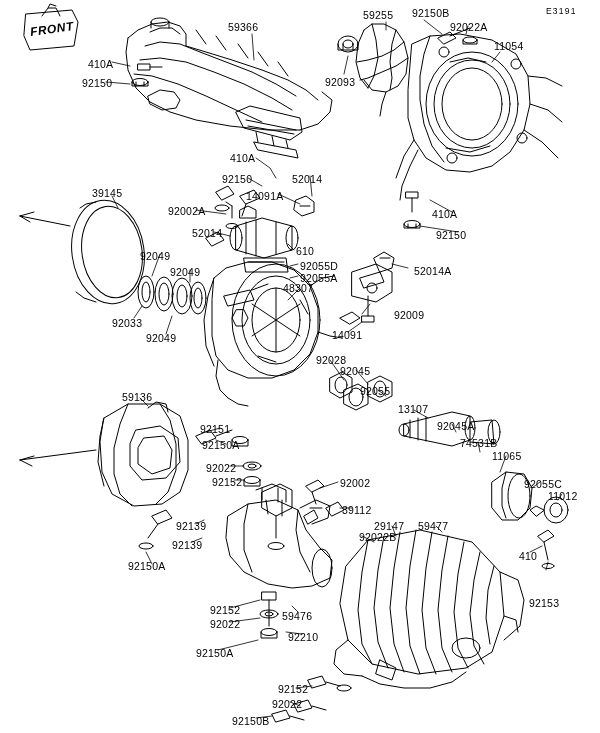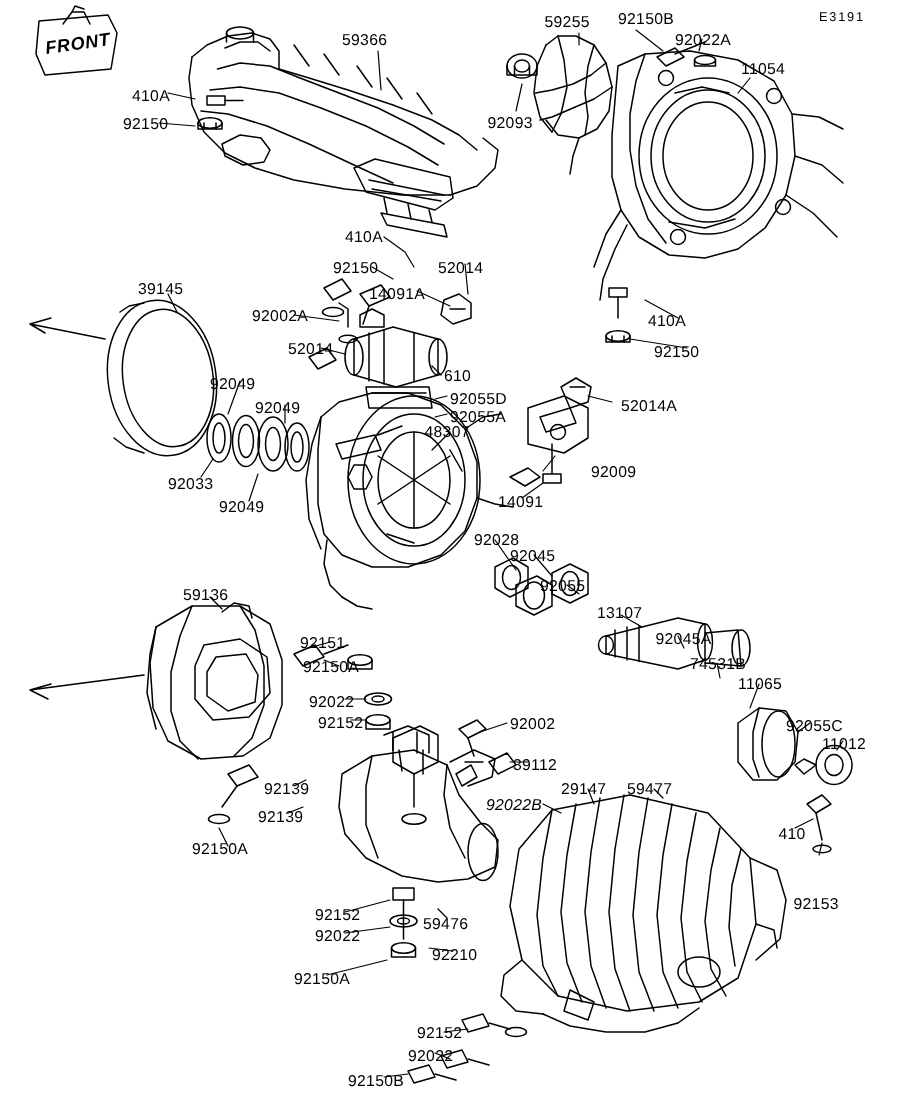--- a/index.html
+++ b/index.html
@@ -431,21 +431,21 @@
       <div class="lbl" style="left: 206px; top: 463px;">92022</div>
       <div class="lbl" style="left: 212px; top: 477px;">92152</div>
       <div class="lbl" style="left: 340px; top: 478px;">92002</div>
       <div class="lbl" style="left: 524px; top: 479px;">92055C</div>
       <div class="lbl" style="left: 548px; top: 491px;">11012</div>
       <div class="lbl" style="left: 342px; top: 505px;">39112</div>
       <div class="lbl" style="left: 176px; top: 521px;">92139</div>
       <div class="lbl" style="left: 172px; top: 540px;">92139</div>
       <div class="lbl" style="left: 374px; top: 521px;">29147</div>
       <div class="lbl" style="left: 418px; top: 521px;">59477</div>
-      <div class="lbl" style="left: 324px; top: 532px; font-style: italic;">92022B</div>
+      <div class="lbl" style="left: 359px; top: 532px;">92022B</div>
       <div class="lbl" style="left: 519px; top: 551px;">410</div>
       <div class="lbl" style="left: 529px; top: 598px;">92153</div>
       <div class="lbl" style="left: 128px; top: 561px;">92150A</div>
       <div class="lbl" style="left: 210px; top: 605px;">92152</div>
       <div class="lbl" style="left: 282px; top: 611px;">59476</div>
       <div class="lbl" style="left: 210px; top: 619px;">92022</div>
       <div class="lbl" style="left: 288px; top: 632px;">92210</div>
       <div class="lbl" style="left: 196px; top: 648px;">92150A</div>
       <div class="lbl" style="left: 278px; top: 684px;">92152</div>
       <div class="lbl" style="left: 272px; top: 699px;">92022</div>

